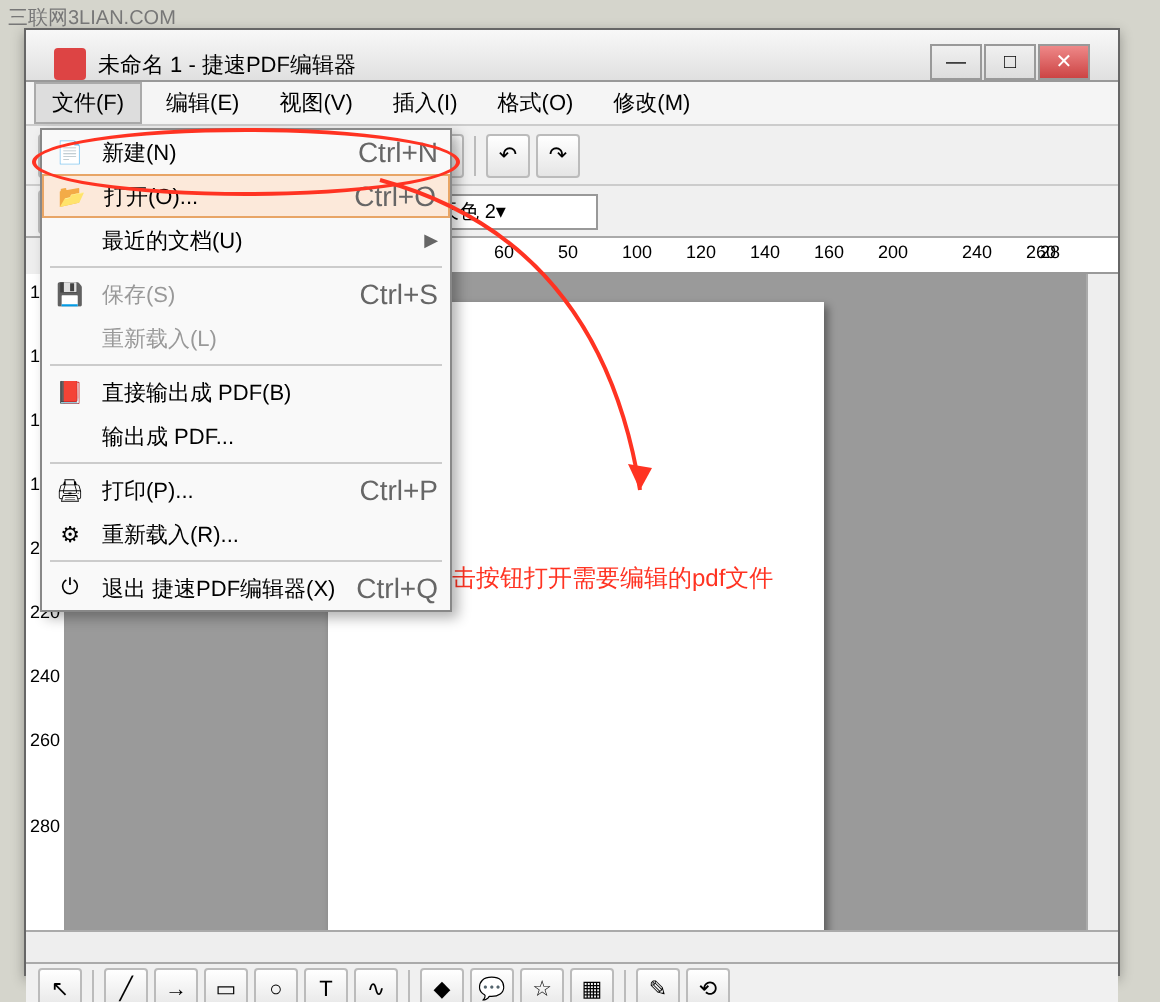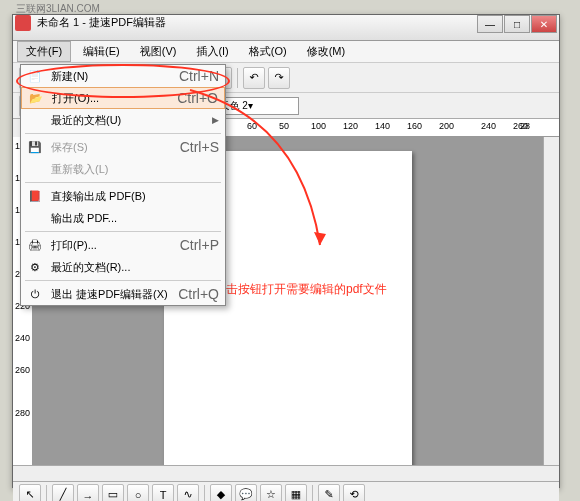--- a/index.html
+++ b/index.html
@@ -1,22 +1,22 @@
 <!DOCTYPE html>
 <html><head>
   <meta charset="utf-8">
   <style>
     * { margin: 0; padding: 0; box-sizing: border-box; font-family: "Microsoft YaHei", SimSun, sans-serif; }
     body { background: #d5d5cc; width: 580px; height: 501px; font-size: 11px; overflow: hidden; }
     
-    .watermark { position: absolute; top: 2px; left: 16px; color: #777; font-size: 10px; z-index: 100; text-align: right; }
+    .watermark { position: absolute; top: 2px; left: 4px; color: #777; font-size: 10px; z-index: 100; text-align: right; }
     
     .window { position: absolute; top: 14px; left: 12px; width: 548px; height: 474px; background: #eee; border: 1px solid #666; box-shadow: 0 2px 6px rgba(0,0,0,0.3); }
     
-    .titlebar { height: 26px; background: linear-gradient(#f8f8f8, #e0e0e0); display: flex; align-items: flex-start; padding: 0 2px; border-bottom: 1px solid #999; }
+    .titlebar { height: 26px; background: linear-gradient(#f8f8f8, #e0e0e0); display: flex; align-items: flex-end; padding: 0 14px; border-bottom: 1px solid #999; }
     .titlebar-icon { width: 16px; height: 16px; background: #d44; border-radius: 2px; margin-right: 6px; }
     .titlebar-text { flex: 1; font-size: 11px; }
     .winbtns { display: flex; gap: 1px; }
     .winbtn { width: 26px; height: 18px; background: linear-gradient(#f0f0f0,#ddd); border: 1px solid #999; display: flex; align-items: center; justify-content: center; font-size: 10px; }
     .winbtn.close { background: linear-gradient(#e88,#c44); color: #fff; }
     
     .menubar { height: 22px; background: #f5f5f5; display: flex; align-items: center; padding: 0 4px; border-bottom: 1px solid #ccc; gap: 4px; }
     .menubar-item { padding: 2px 8px; }
     .menubar-item.active { background: #ddd; border: 1px solid #aaa; }
     
@@ -204,21 +204,21 @@
     <span class="lbl">输出成 PDF...</span>
   </div>
   <div class="dd-sep"></div>
   <div class="dd-item">
     <span class="ico">🖨</span>
     <span class="lbl">打印(P)...</span>
     <span class="sc">Ctrl+P</span>
   </div>
   <div class="dd-item">
     <span class="ico">⚙</span>
-    <span class="lbl">最近的文档(R)...</span>
+    <span class="lbl">重新载入(R)...</span>
   </div>
   <div class="dd-sep"></div>
   <div class="dd-item">
     <span class="ico">⏻</span>
     <span class="lbl">退出 捷速PDF编辑器(X)</span>
     <span class="sc">Ctrl+Q</span>
   </div>
 </div>
 
 <div class="anno-circle"></div>

